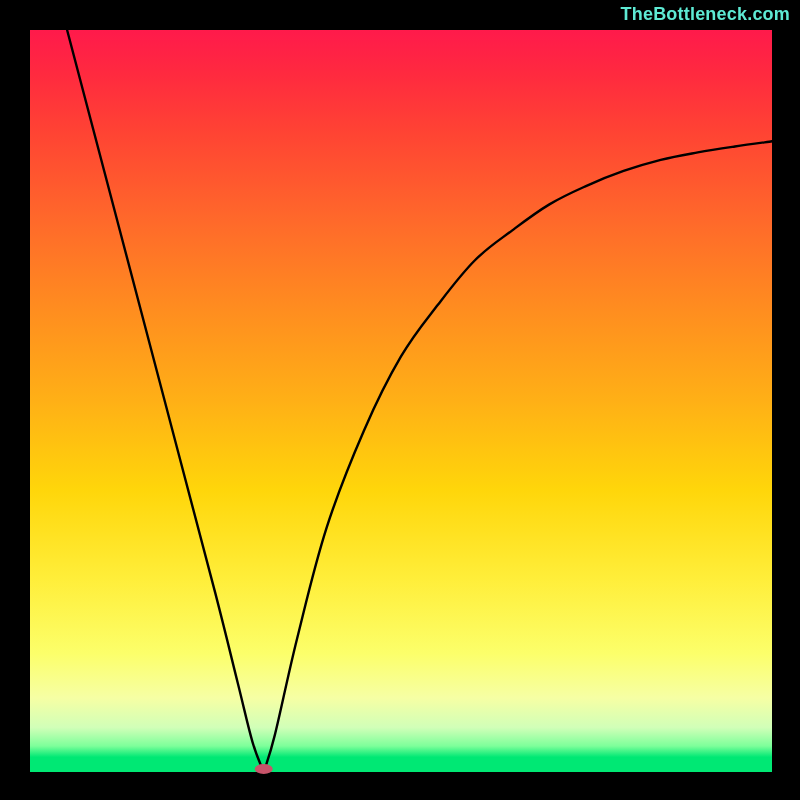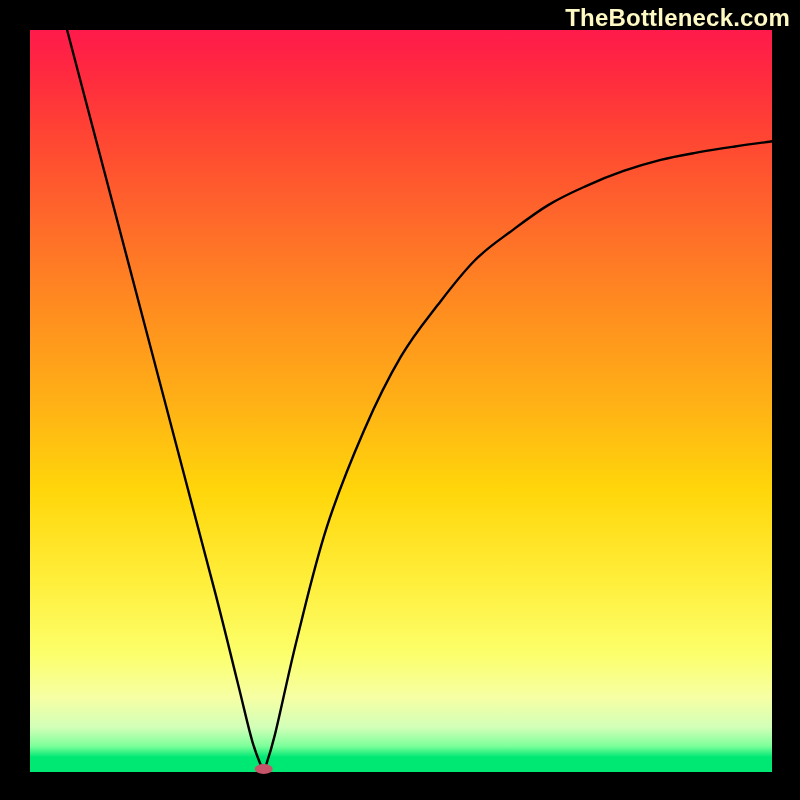--- a/index.html
+++ b/index.html
@@ -14,22 +14,22 @@
   .frame {
     position: relative;
     width: 800px;
     height: 800px;
     background: #000;
   }
   .watermark {
     position: absolute;
     top: 4px;
     right: 10px;
-    color: #fef9c3;
-    font-size: 24px;
+    color: #5eead4;
+    font-size: 18px;
     font-weight: 600;
     letter-spacing: 0.2px;
     user-select: none;
   }
   .plot-area {
     position: absolute;
     left: 30px;
     top: 30px;
     width: 742px;
     height: 742px;

